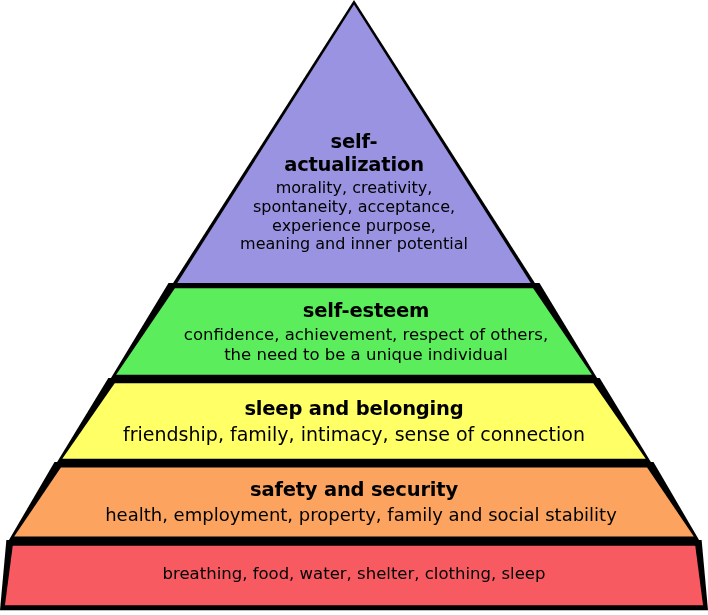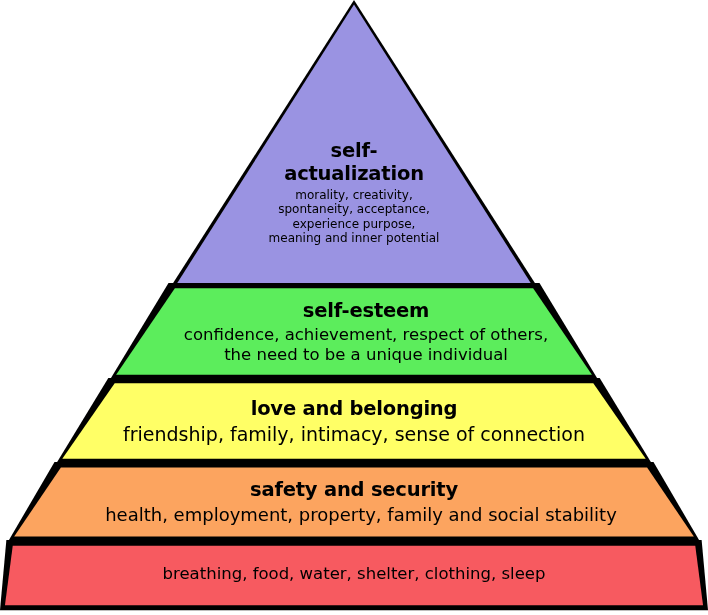--- a/index.html
+++ b/index.html
@@ -72,21 +72,21 @@
   }
   #tier-self-actualization .fill {
     background: #9a93e2;
     clip-path: polygon(50.0% 1.6%, 75.05% 98.6%, 24.95% 98.6%);
   }
   #tier-self-actualization .label {
     padding-top: 96px;
     font-size: 16.5px;
   }
   #tier-self-actualization .title { font-size: 19.5px; margin-bottom: 3px; }
-  #tier-self-actualization .desc  { font-size: 12px; }
+  #tier-self-actualization .desc  { font-size: 16px; }
 
   
   #tier-self-esteem { top: 283px; height: 97px; }
   #tier-self-esteem .edge {
     clip-path: polygon(76.2% 0%, 84.5% 100%, 15.5% 100%, 23.8% 0%);
   }
   #tier-self-esteem .fill {
     background: #5ced5c;
     clip-path: polygon(75.3% 5.5%, 83.6% 94.5%, 16.4% 94.5%, 24.7% 5.5%);
   }
@@ -161,21 +161,21 @@
       <div class="title">self-esteem</div>
       <div class="desc">confidence, achievement, respect of others,
 the need to be a unique individual</div>
     </div>
   </div>
 
   <div class="tier" id="tier-love-belonging">
     <div class="edge" style="background: rgb(0, 0, 0);"></div>
     <div class="fill" style="background: rgb(255, 255, 102);"></div>
     <div class="label">
-      <div class="title">love and belonging</div>
+      <div class="title">sleep and belonging</div>
       <div class="desc">friendship, family, intimacy, sense of connection</div>
     </div>
   </div>
 
   <div class="tier" id="tier-safety-security">
     <div class="edge" style="background: rgb(0, 0, 0);"></div>
     <div class="fill" style="background: rgb(252, 164, 95);"></div>
     <div class="label">
       <div class="title">safety and security</div>
       <div class="desc">health, employment, property, family and social stability</div>

